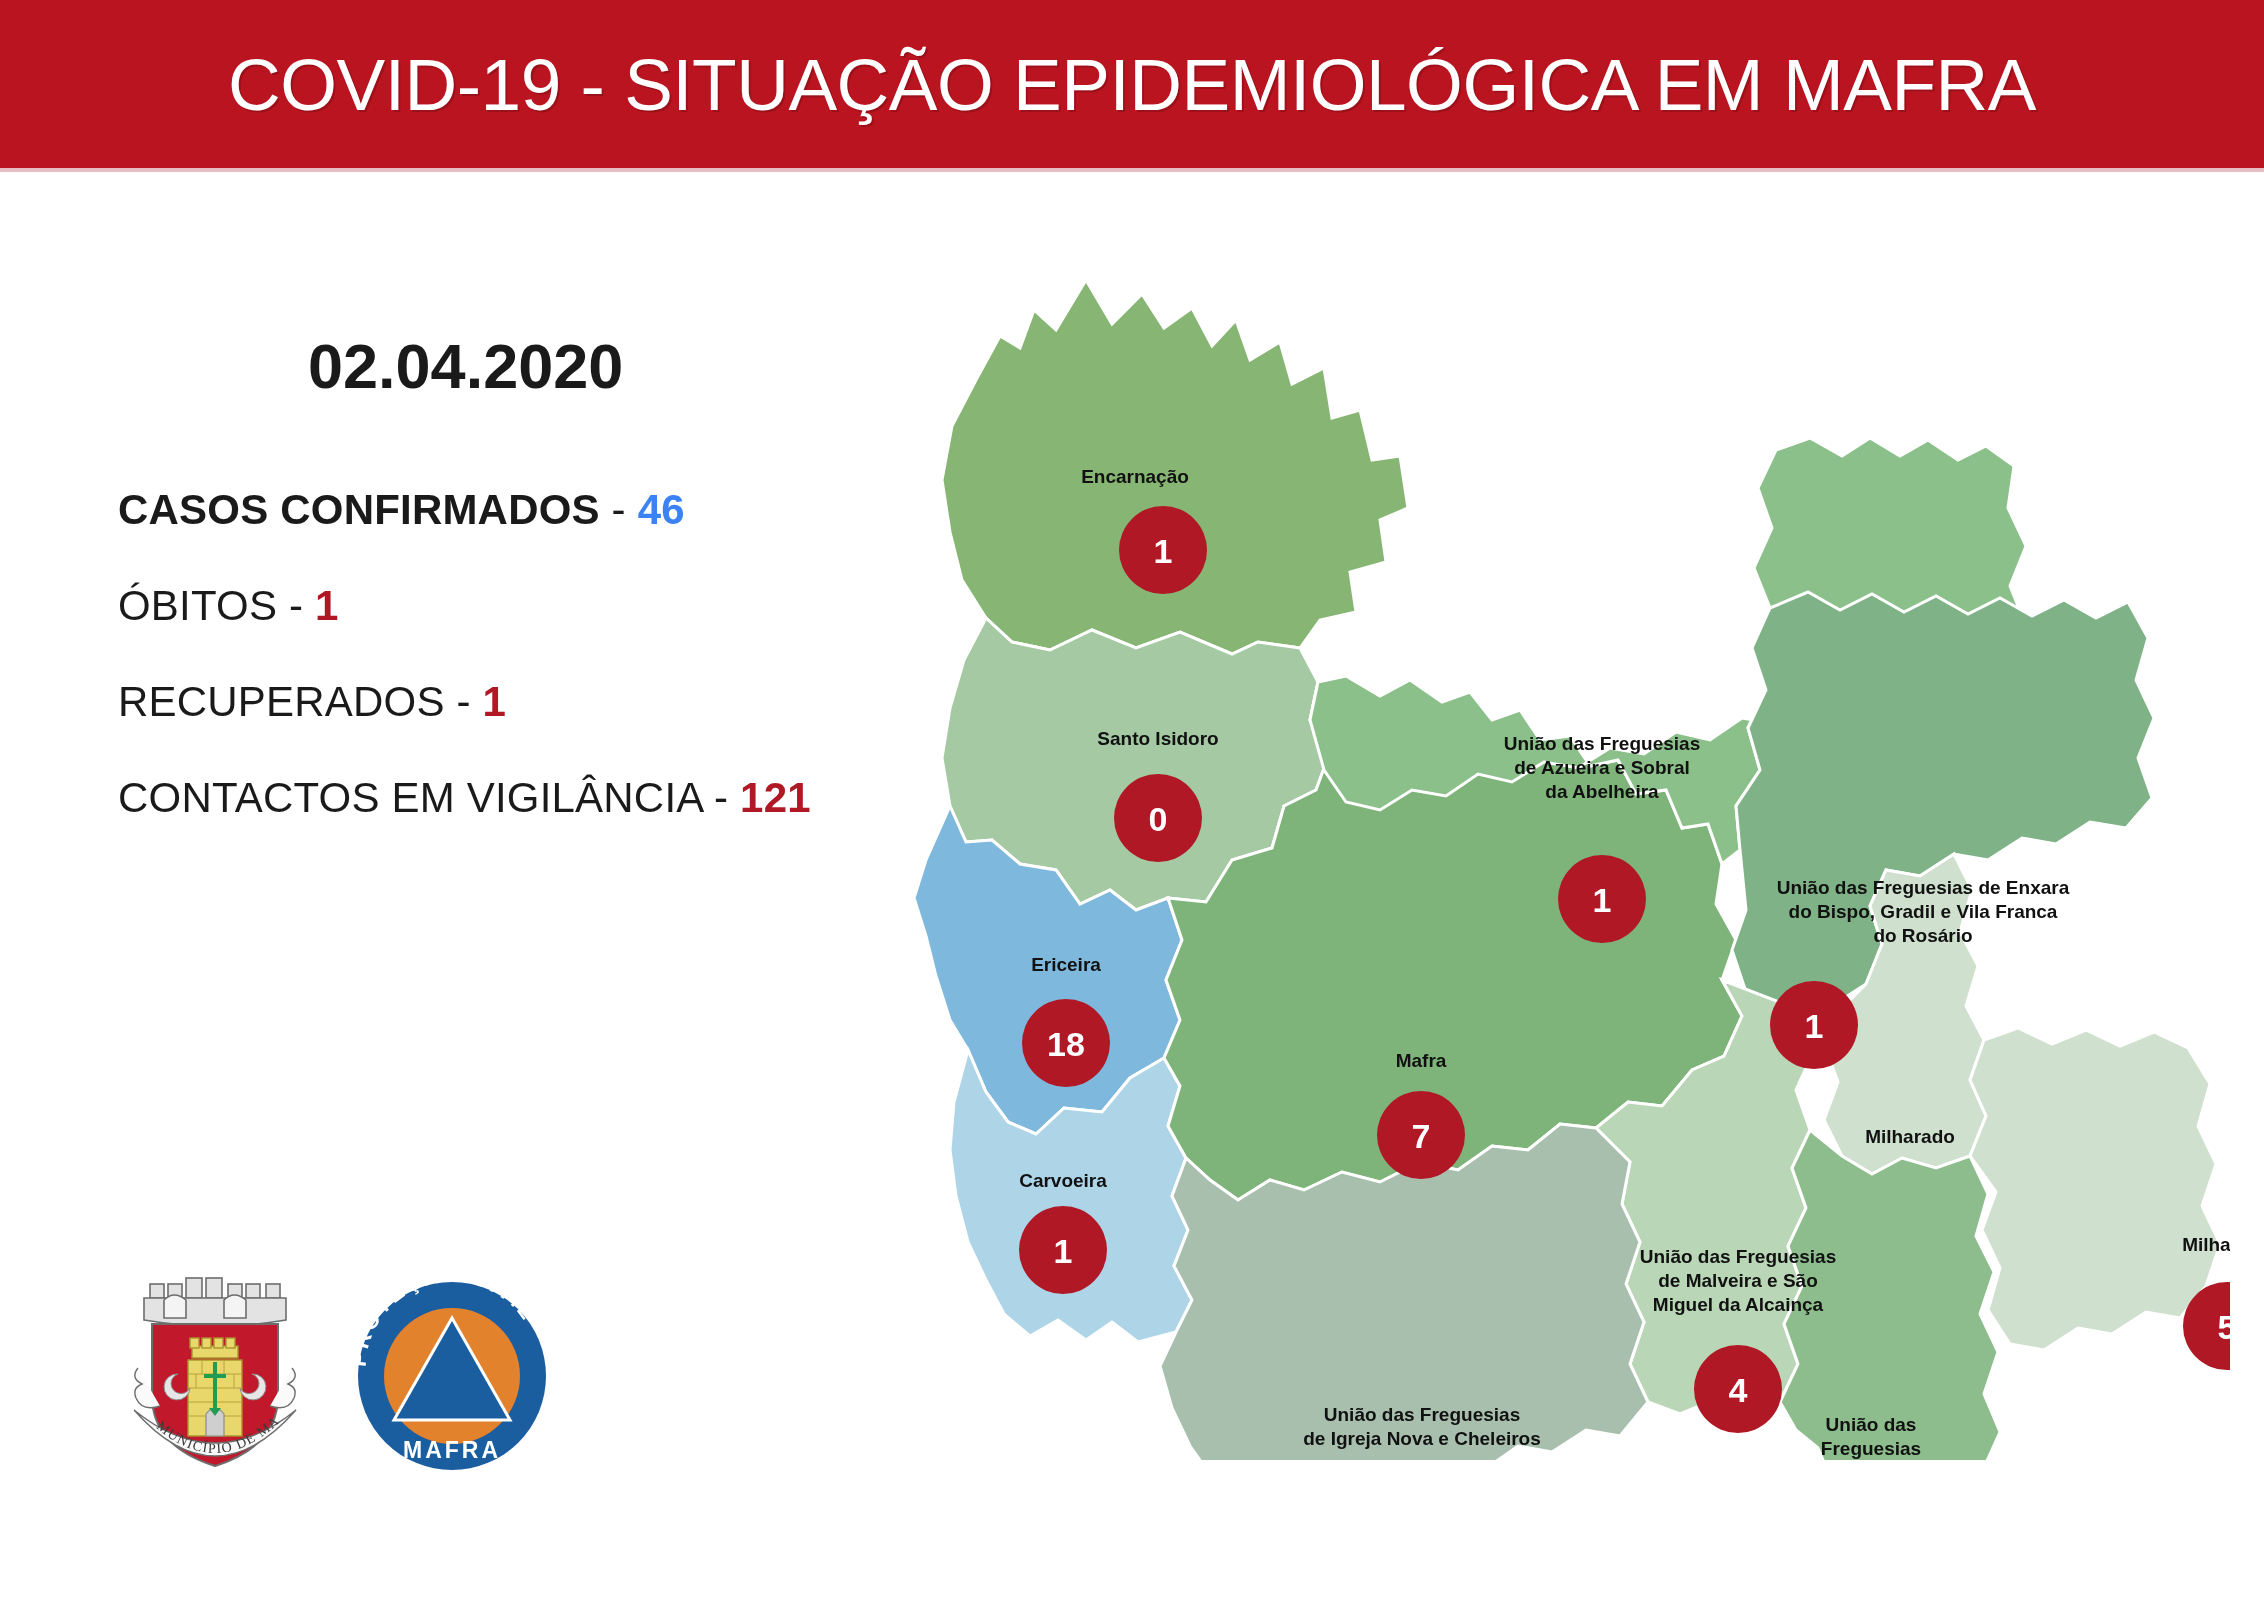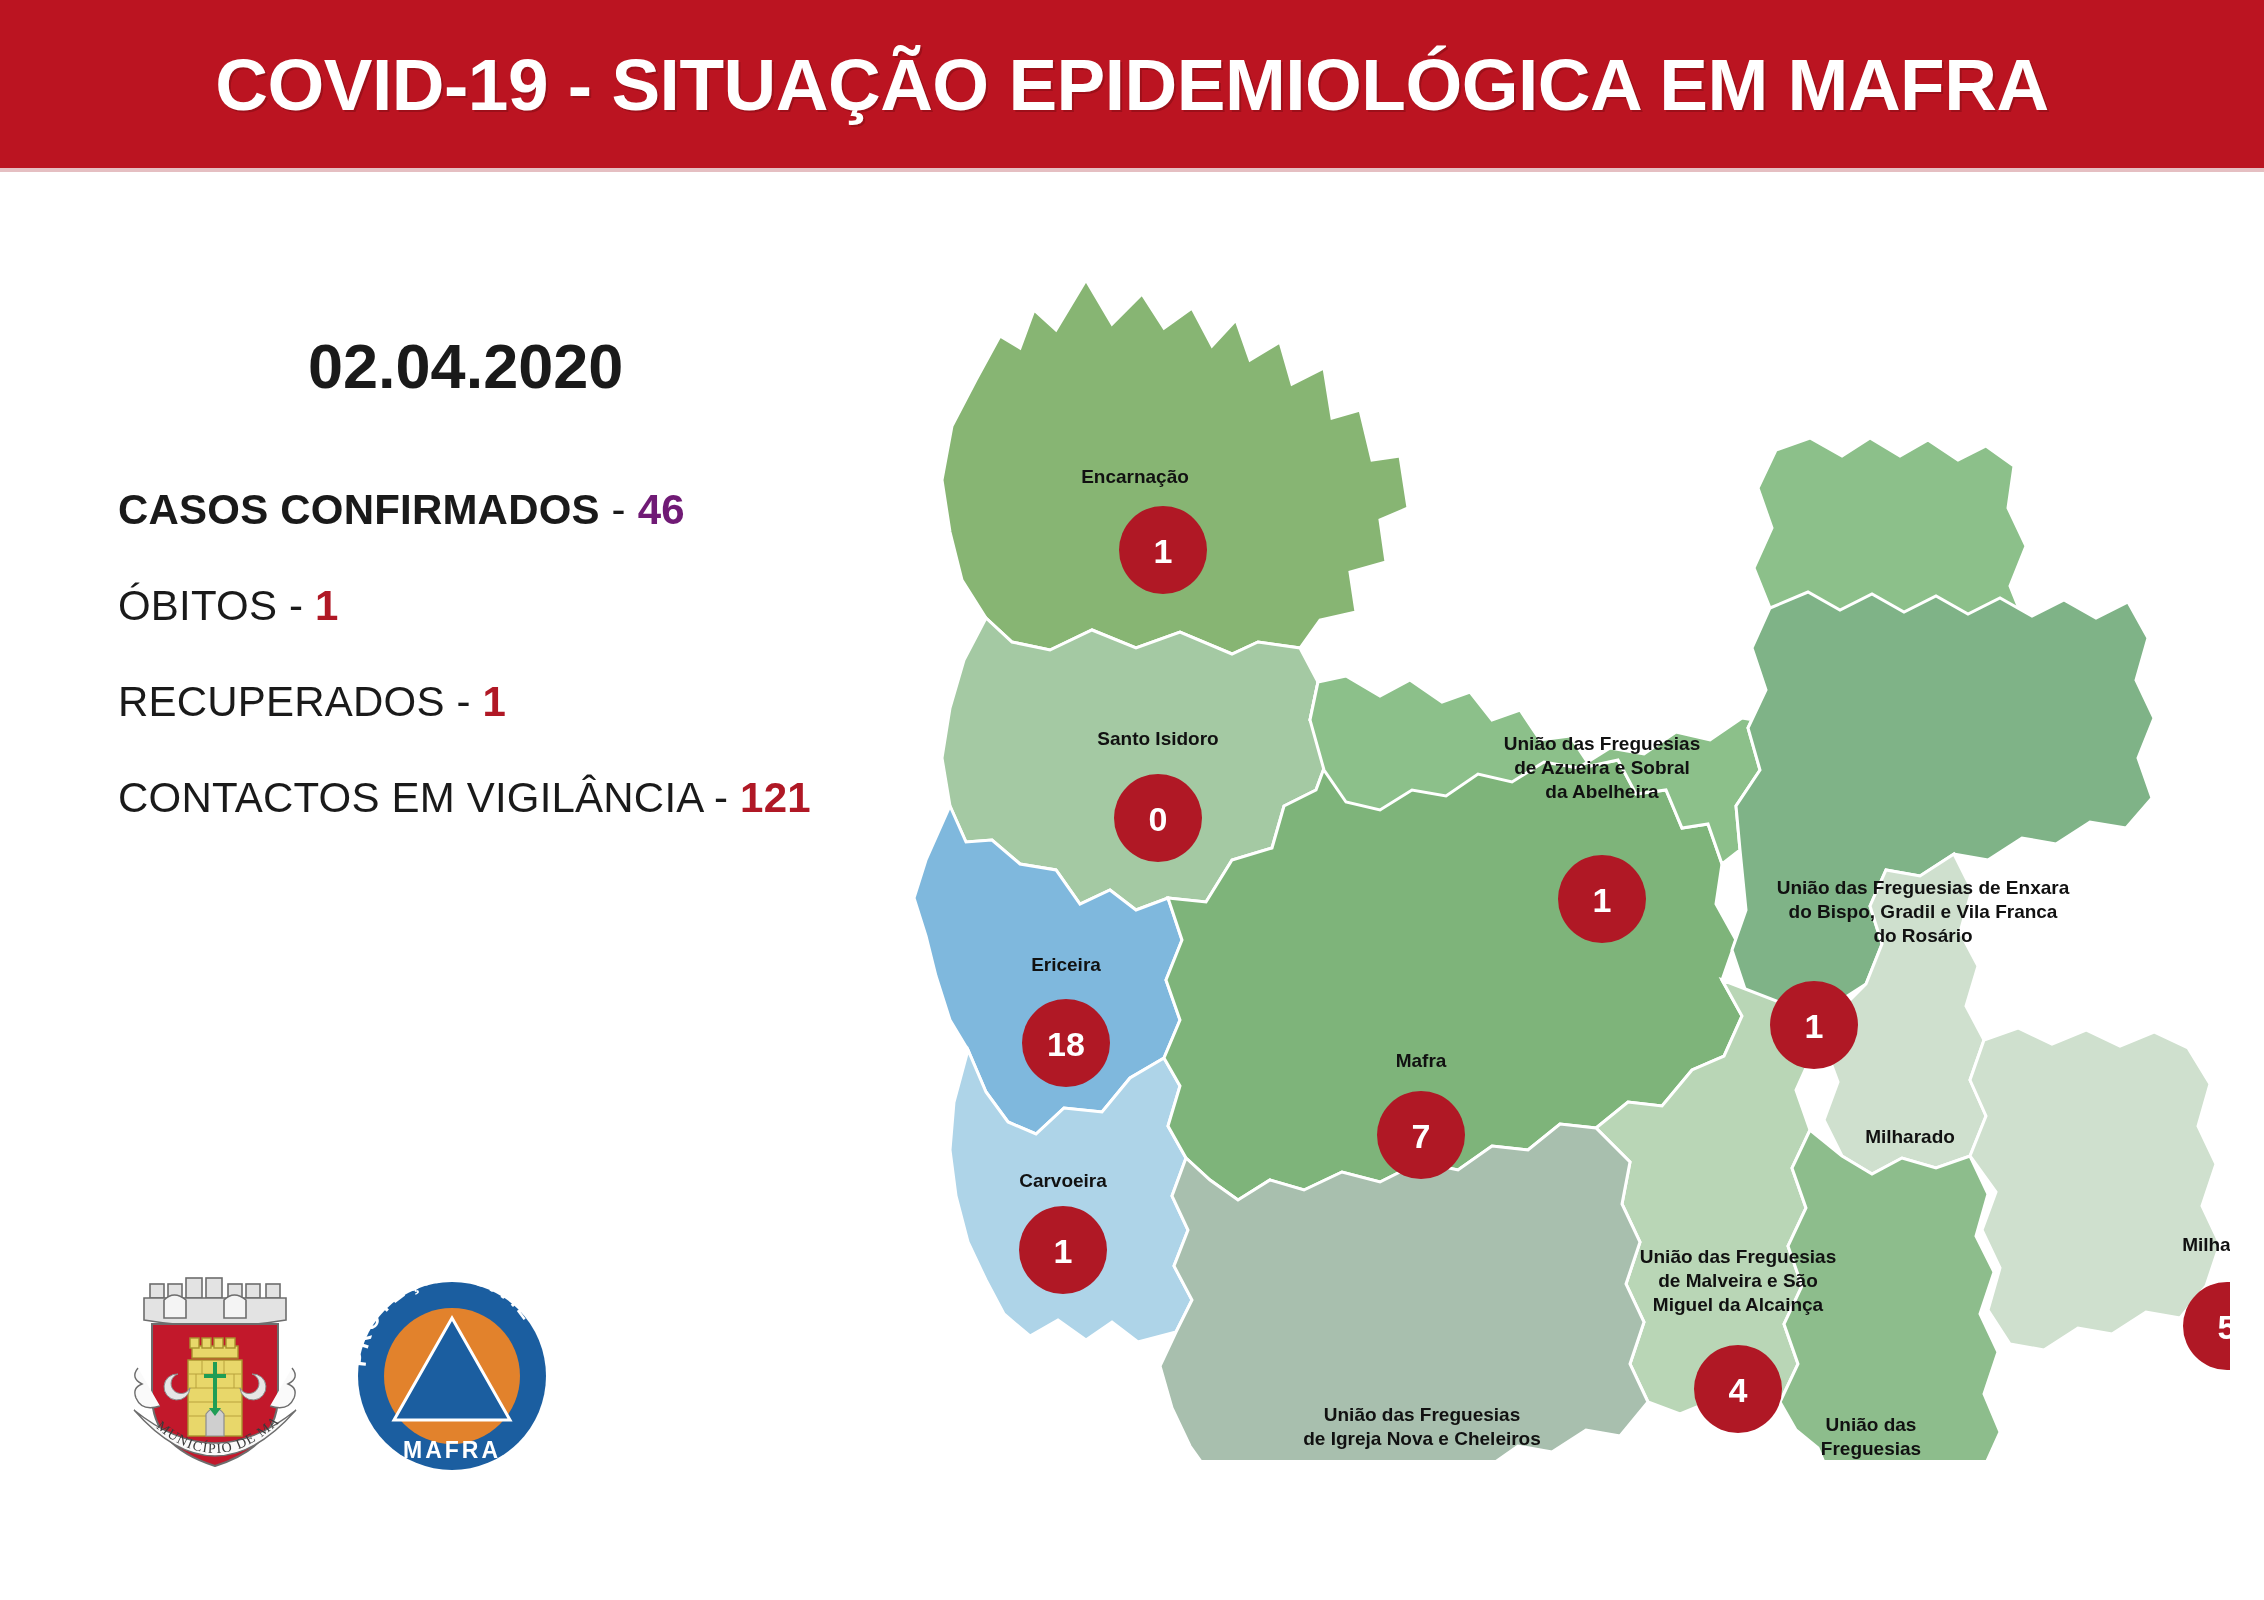--- a/index.html
+++ b/index.html
@@ -29,21 +29,21 @@
     position: absolute;
     left: 0;
     top: 0;
     width: 2264px;
     height: 168px;
     display: flex;
     align-items: center;
     justify-content: center;
     color: #ffffff;
     font-size: 73px;
-    font-weight: 700;
+    font-weight: 400;
     letter-spacing: -0.5px;
     white-space: nowrap;
     text-shadow: 2px 2px 0 rgba(120,10,18,0.45);
     border-radius: 17px;
   }
   #header-underline {
     position: absolute;
     left: 0;
     top: 168px;
     width: 2264px;
@@ -140,21 +140,21 @@
 <body>
 
 <div id="header-banner">
   <div id="header-title">COVID-19 - SITUAÇÃO EPIDEMIOLÓGICA EM MAFRA</div>
 </div>
 <div id="header-underline"></div>
 
 <div id="stats-panel">
   <div id="stats-date">02.04.2020</div>
   <div id="stats-rows">
-      <div class="stat-row bold"><span class="stat-label">CASOS CONFIRMADOS</span><span class="stat-sep"> - </span><span class="stat-value" style="color: #701a75;">46</span></div>
+      <div class="stat-row bold"><span class="stat-label">CASOS CONFIRMADOS</span><span class="stat-sep"> - </span><span class="stat-value" style="color: #3b82f6;">46</span></div>
       <div class="stat-row"><span class="stat-label">ÓBITOS</span><span class="stat-sep"> - </span><span class="stat-value" style="color: rgb(176, 24, 37);">1</span></div>
       <div class="stat-row"><span class="stat-label">RECUPERADOS</span><span class="stat-sep"> - </span><span class="stat-value" style="color: rgb(176, 24, 37);">1</span></div>
       <div class="stat-row"><span class="stat-label">CONTACTOS EM VIGILÂNCIA</span><span class="stat-sep"> - </span><span class="stat-value" style="color: rgb(176, 24, 37);">121</span></div>
     </div>
 </div>
 
 <div id="logos">
 
   <svg id="logo-mafra-brasao" viewBox="0 0 190 250">
 

